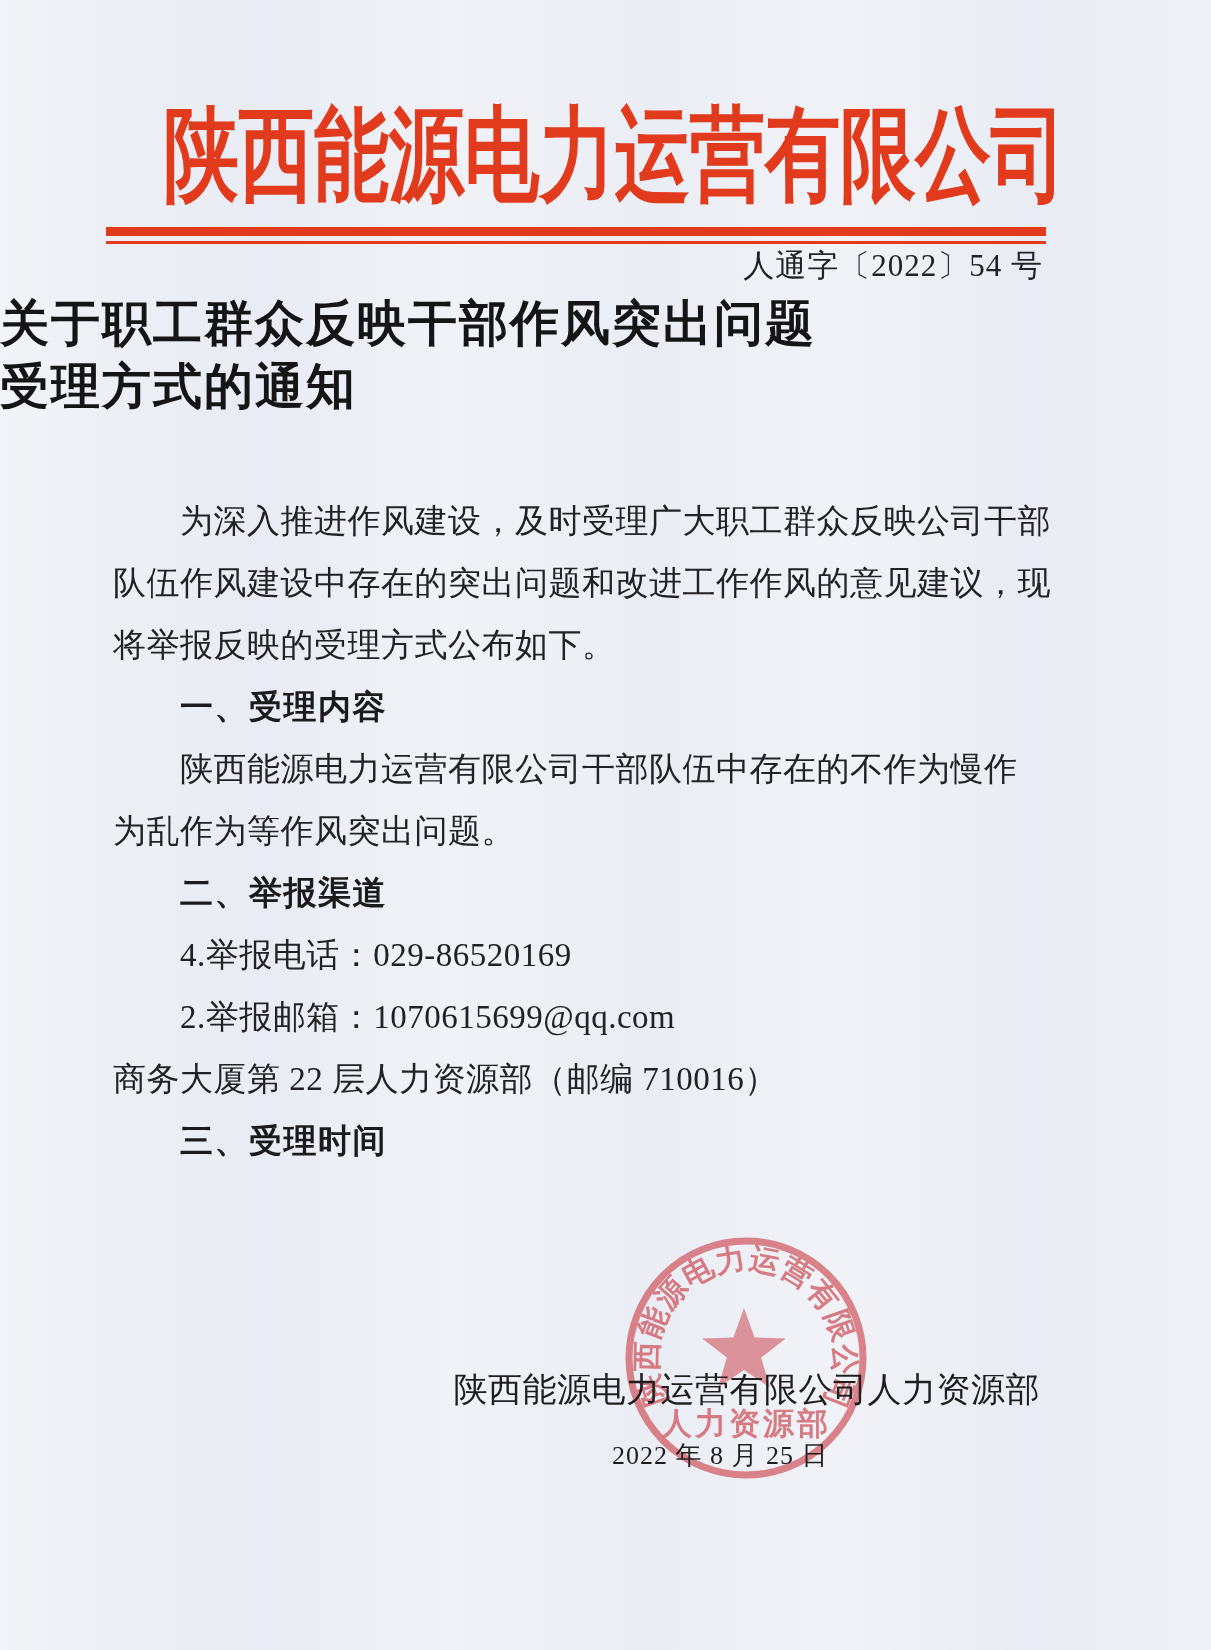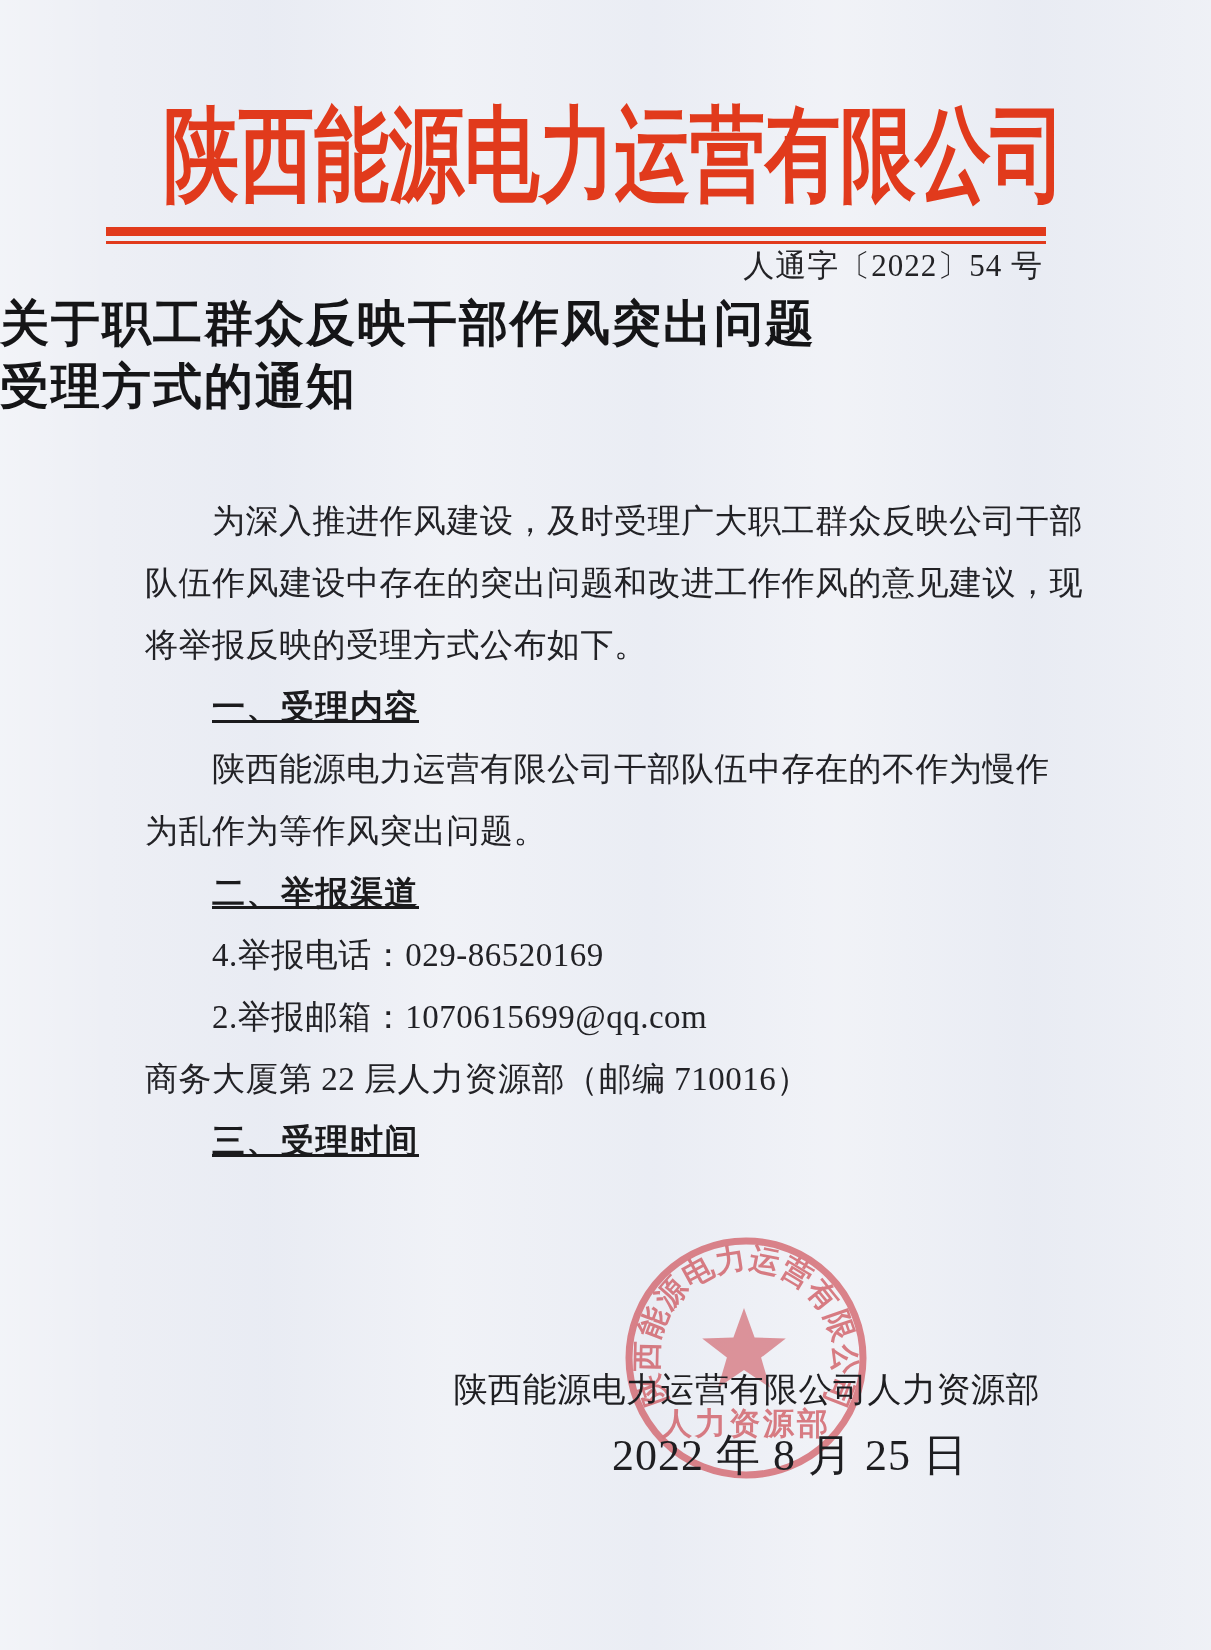--- a/index.html
+++ b/index.html
@@ -48,40 +48,39 @@
   }
   
   .body-text{
     position:absolute;top:490px;left:113px;width:948px;z-index:1;
     color:#222226;font-size:33px;
   }
   .body-text .line{
     height:62px;line-height:62px;white-space:nowrap;
     font-family:"Liberation Serif","DejaVu Serif",serif;
     letter-spacing:.5px;
-    margin-left:32px;
   }
   .body-text .line.indent{text-indent:67px;}
   .body-text .line.heading{
     font-family:"Liberation Sans","DejaVu Sans",sans-serif;
-    font-weight:700;color:#1b1b1d;letter-spacing:1.5px;text-decoration:underline;
+    font-weight:700;color:#1b1b1d;letter-spacing:1.5px;
   }
   
   .seal{
     position:absolute;left:615px;top:1227px;width:262px;height:262px;z-index:2;
   }
   
   .signature{
     position:absolute;top:1370px;right:171px;z-index:3;
     font-size:34px;line-height:40px;color:#1e1e21;letter-spacing:.5px;
     white-space:nowrap;
   }
   .sign-date{
     position:absolute;top:1436px;left:612px;z-index:3;
-    font-size:44px;line-height:40px;color:#1e1e21;letter-spacing:1px;
+    font-size:26px;line-height:40px;color:#1e1e21;letter-spacing:1px;
     white-space:nowrap;
   }
 </style>
 </head>
 <body>
 
 <div class="page">
 
   <div class="letterhead">陕西能源电力运营有限公司</div>
 

